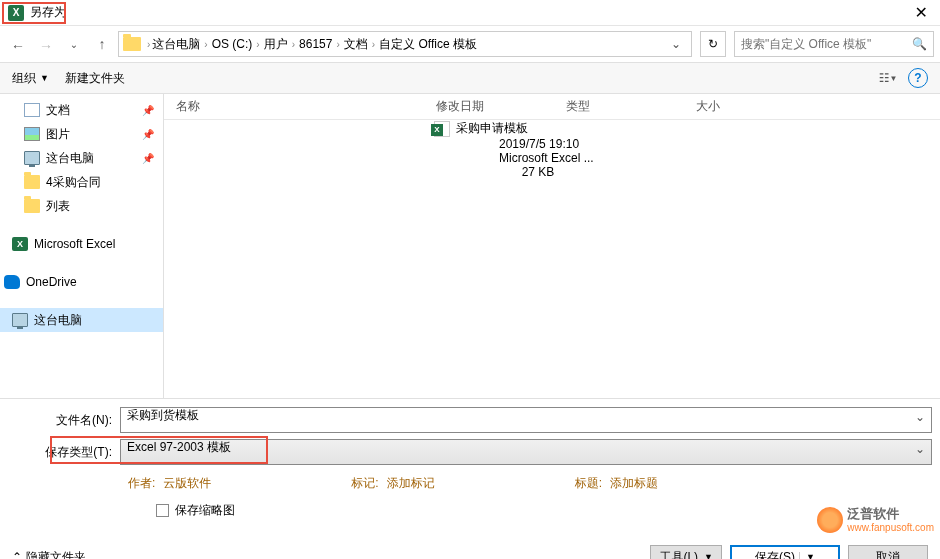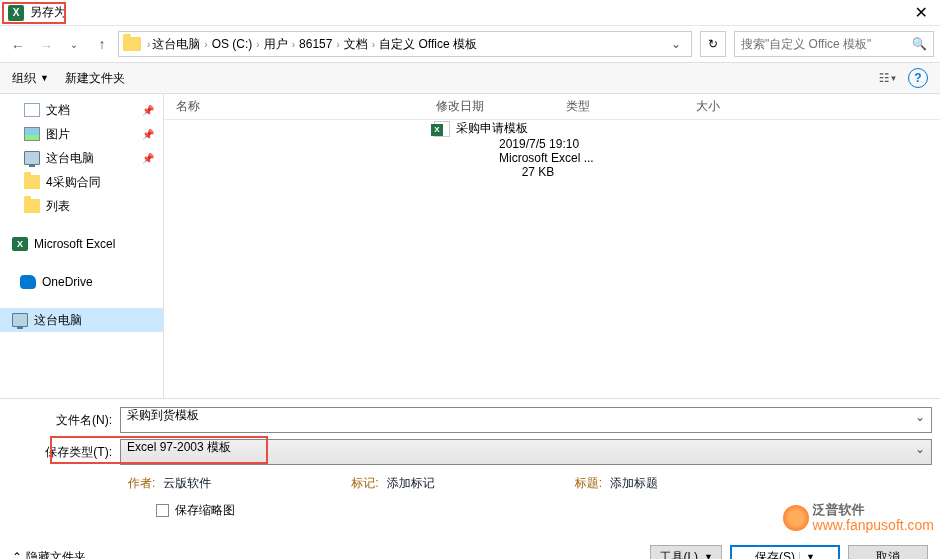--- a/index.html
+++ b/index.html
@@ -64,38 +64,38 @@
 .form-label { width: 112px; text-align: right; padding-right: 8px; }
 .form-input { flex: 1; height: 26px; border: 1px solid #888; padding: 0 6px; position: relative; }
 .form-input.combo::after { content: "⌄"; position: absolute; right: 6px; top: 2px; color: #555; }
 .form-input input { border: none; outline: none; width: 98%; background: transparent; font-size: 12px; }
 .form-input.gradient { background: linear-gradient(#f0f0f0, #e4e4e4); }
 .highlight-box2 { position: absolute; border: 2px solid #e74c3c; pointer-events: none; }
 
 .meta-row { display: flex; padding: 4px 0 10px 120px; gap: 60px; }
 .meta-item { display: flex; gap: 8px; }
 .meta-label { color: #a16207; }
-.meta-value { color: #0f172a; cursor: pointer; }
+.meta-value { color: #a16207; cursor: pointer; }
 
 .thumb-row { padding-left: 148px; display: flex; align-items: center; gap: 6px; margin-bottom: 12px; }
 .checkbox { width: 13px; height: 13px; border: 1px solid #888; }
 
 .bottom-bar { display: flex; align-items: center; padding: 6px 12px; gap: 10px; }
 .hide-folders { display: flex; align-items: center; gap: 4px; cursor: pointer; }
 .btn-group { margin-left: auto; display: flex; gap: 8px; align-items: center; }
 .dropdown-btn { height: 24px; border: 1px solid #adadad; background: #e1e1e1; padding: 0 8px; display: flex; align-items: center; gap: 6px; cursor: pointer; }
 .dropdown-btn .arrow { font-size: 9px; }
 .primary-btn { height: 24px; width: 110px; border: 1px solid #0078d4; background: #fff; display: flex; align-items: center; justify-content: center; cursor: pointer; gap: 4px; box-shadow: inset 0 0 0 1px #0078d4; }
 .normal-btn { height: 24px; width: 80px; border: 1px solid #adadad; background: #e1e1e1; display: flex; align-items: center; justify-content: center; cursor: pointer; }
 
 .watermark { position: absolute; right: 6px; bottom: 26px; display: flex; align-items: center; gap: 4px; opacity: 0.8; }
 .wm-logo { width: 26px; height: 26px; border-radius: 50%; background: radial-gradient(circle, #ff9933 40%, #ff6600 70%); }
 .wm-text { display: flex; flex-direction: column; line-height: 1.1; }
 .wm-text .cn { font-size: 13px; color: #444; font-weight: bold; }
-.wm-text .en { font-size: 14px; color: #ff6600; }
+.wm-text .en { font-size: 10px; color: #ff6600; }
 </style>
 </head>
 <body>
 
 <div class="titlebar">
   <div class="excel-icon">X</div>
   <span class="title">另存为</span>
   <span class="close">✕</span>
   <div class="highlight-box"></div>
 </div>
@@ -164,21 +164,21 @@
         <span>4采购合同</span>
       </div>
       <div class="sb-item">
         <span class="icon folder-ic"></span>
         <span>列表</span>
       </div>
       <div class="sb-item" style="margin-top: 14px; padding-left: 12px;">
         <span class="icon excel-ic">X</span>
         <span>Microsoft Excel</span>
       </div>
-      <div class="sb-item" style="margin-top: 14px; padding-left: 20px;">
+      <div class="sb-item" style="margin-top: 14px; padding-left: 4px;">
         <span class="icon onedrive-ic"></span>
         <span>OneDrive</span>
       </div>
       <div class="sb-item selected" style="margin-top: 14px; padding-left: 12px;">
         <span class="icon pc-ic"></span>
         <span>这台电脑</span>
       </div>
     </div>
   <div class="filelist">
     <div class="fl-header">

